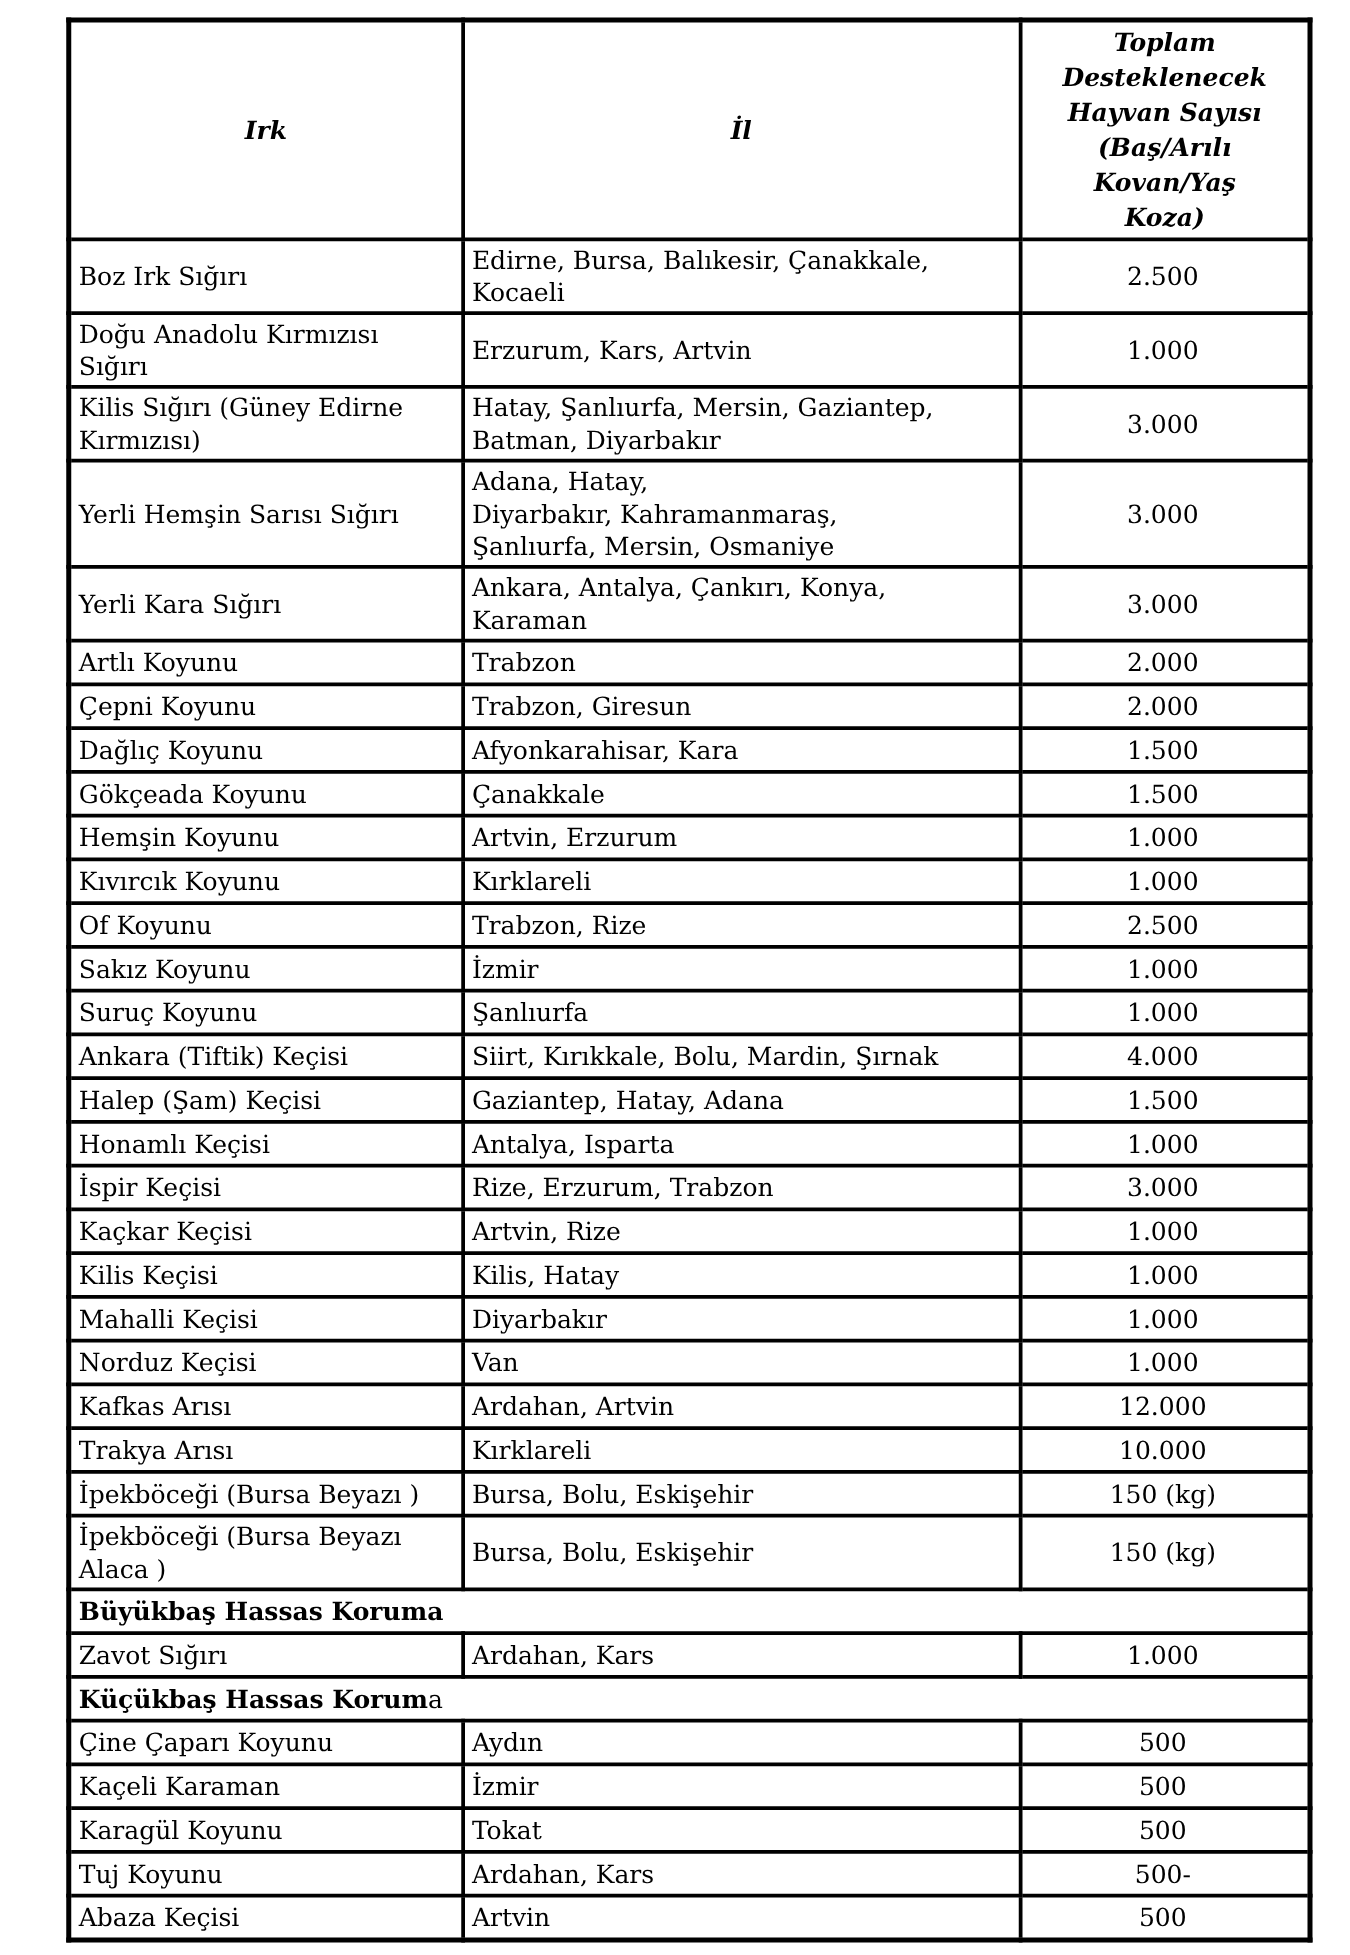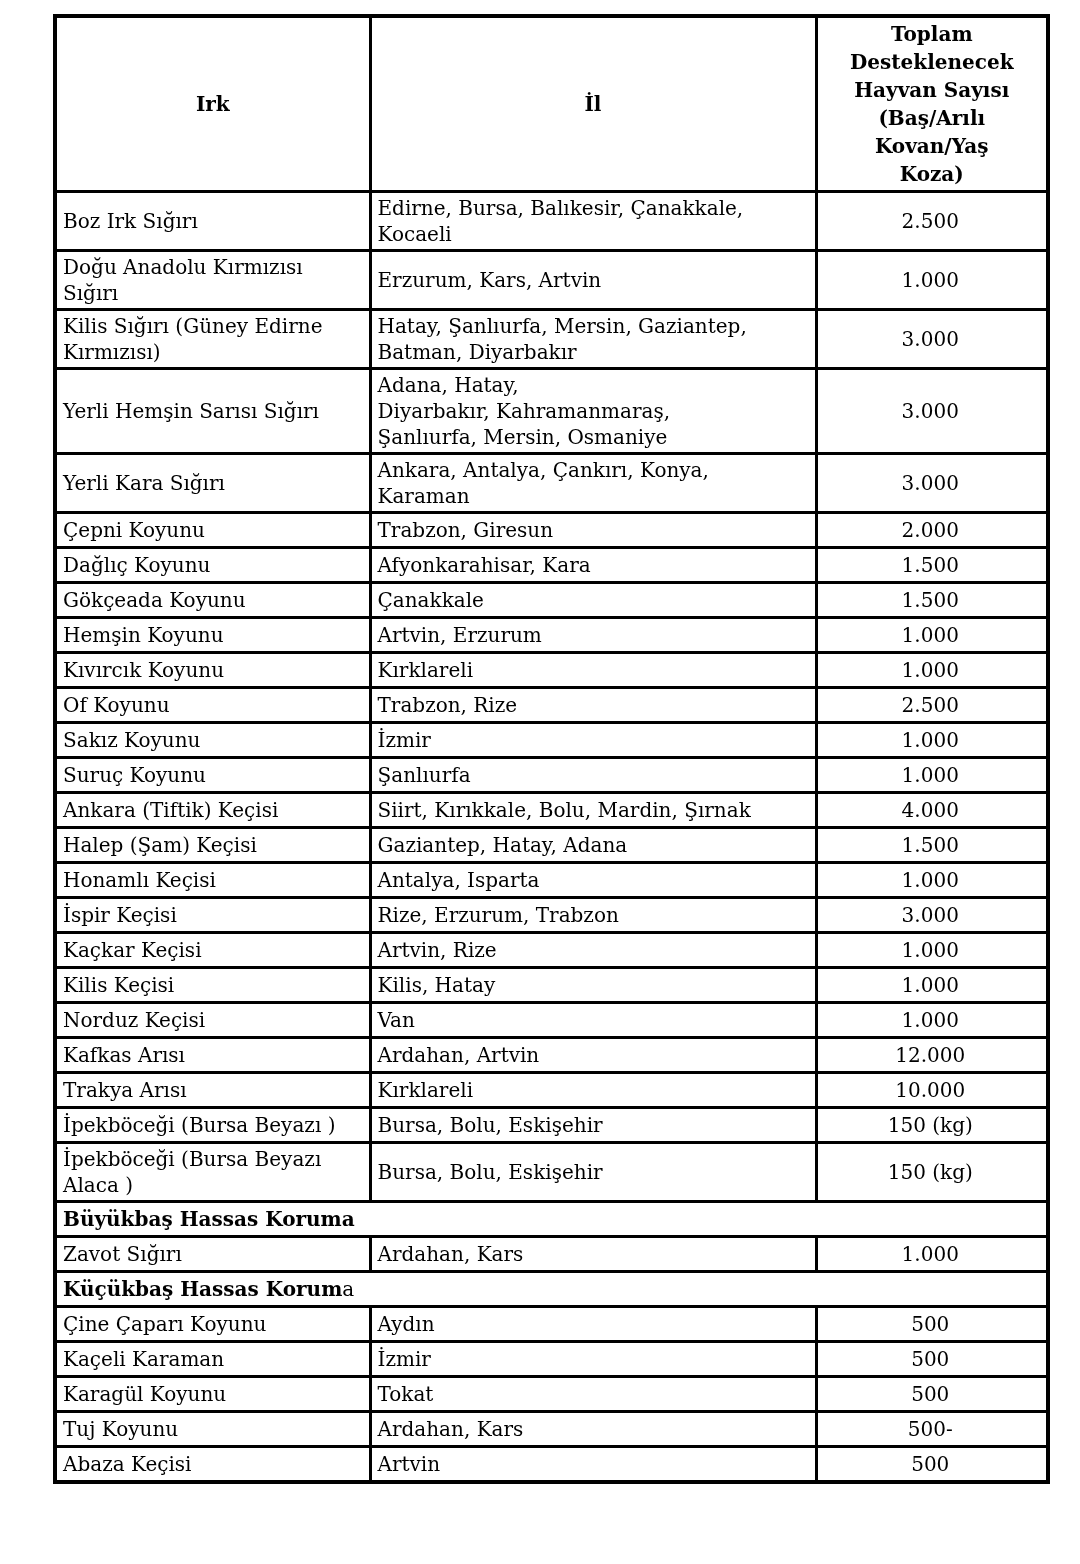--- a/index.html
+++ b/index.html
@@ -26,20 +26,21 @@
     vertical-align:middle;
     overflow:hidden;
   }
   th{
     font-weight:bold;
     text-align:center;
     white-space:pre-line;
     height:141px;
     line-height:28px;
     padding:2px 4px;
+    font-style:italic;
   }
   tbody td{white-space:pre-line;}
   td.num{text-align:center;padding-right:9px;}
   td.section{
     text-align:left;
     font-weight:normal;
     height:28px;
   }
   td.section b{font-weight:bold;}
   td{height:28px;}
@@ -87,20 +88,25 @@
 Diyarbakır, Kahramanmaraş,
 Şanlıurfa, Mersin, Osmaniye</td>
           <td class="num">3.000</td>
         </tr>
         <tr>
           <td>Yerli Kara Sığırı</td>
           <td class="il">Ankara, Antalya, Çankırı, Konya, Karaman</td>
           <td class="num">3.000</td>
         </tr>
         <tr>
+          <td>Artlı Koyunu</td>
+          <td class="il">Trabzon</td>
+          <td class="num">2.000</td>
+        </tr>
+        <tr>
           <td>Çepni Koyunu</td>
           <td class="il">Trabzon, Giresun</td>
           <td class="num">2.000</td>
         </tr>
         <tr>
           <td>Dağlıç Koyunu</td>
           <td class="il">Afyonkarahisar, Kara</td>
           <td class="num">1.500</td>
         </tr>
         <tr>
@@ -154,20 +160,25 @@
           <td class="num">3.000</td>
         </tr>
         <tr>
           <td>Kaçkar Keçisi</td>
           <td class="il">Artvin, Rize</td>
           <td class="num">1.000</td>
         </tr>
         <tr>
           <td>Kilis Keçisi</td>
           <td class="il">Kilis, Hatay</td>
+          <td class="num">1.000</td>
+        </tr>
+        <tr>
+          <td>Mahalli Keçisi</td>
+          <td class="il">Diyarbakır</td>
           <td class="num">1.000</td>
         </tr>
         <tr>
           <td>Norduz Keçisi</td>
           <td class="il">Van</td>
           <td class="num">1.000</td>
         </tr>
         <tr>
           <td>Kafkas Arısı</td>
           <td class="il">Ardahan, Artvin</td>

